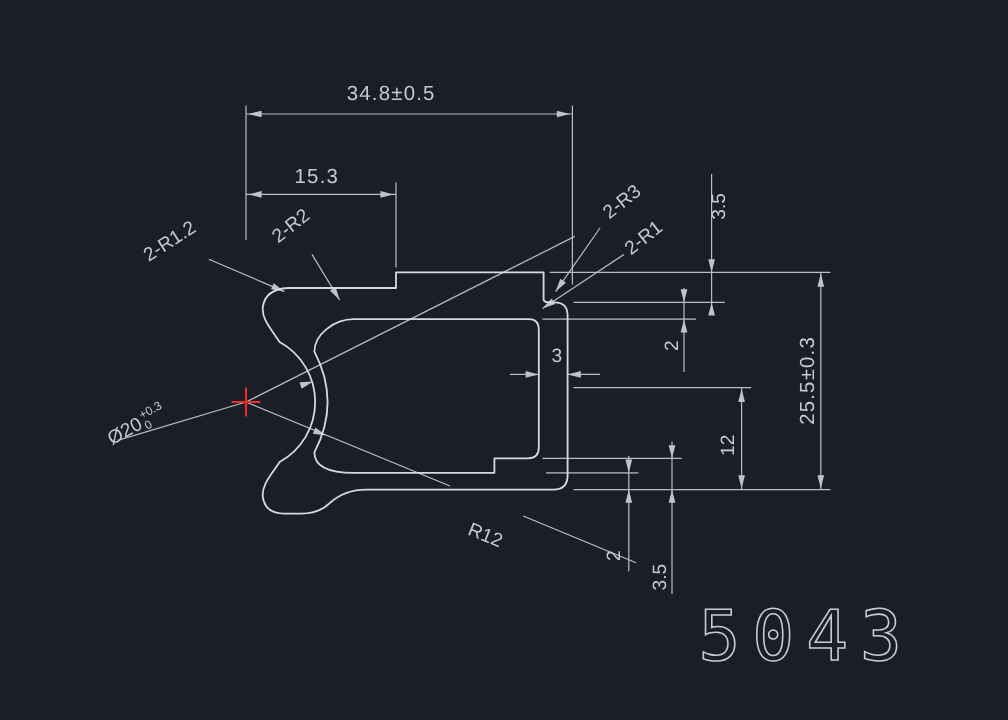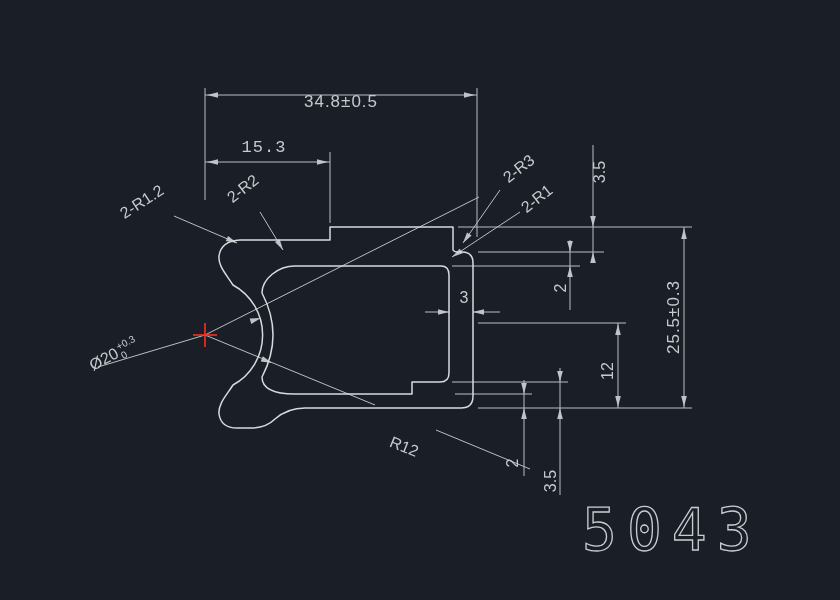--- a/index.html
+++ b/index.html
@@ -117,22 +117,22 @@
     </g>
 
     <g stroke="#ff2d20" stroke-width="1.6">
       <line x1="193" y1="335" x2="217" y2="335"></line>
       <line x1="205" y1="323" x2="205" y2="347"></line>
     </g>
 
     <text x="582" y="550" font-family="DejaVu Sans Mono, monospace" font-size="58" letter-spacing="10" fill="none" stroke="#c8ccd0" stroke-width="1.3">5043</text>
   </svg>
 
-  <div class="label big" style="left:341px;top:78px;margin-top:23px;">34.8±0.5</div>
-  <div class="label big" style="left:264px;top:147px;font-family:Liberation Mono, monospace;">15.3</div>
+  <div class="label big" style="left:326px;top:78px;">34.8±0.5</div>
+  <div class="label big" style="left:264px;top:147px;">15.3</div>
   <div class="label" style="left:142px;top:202px;--rot:rotate(-33deg);">2-R1.2</div>
   <div class="label" style="left:243px;top:189px;--rot:rotate(-38deg);">2-R2</div>
   <div class="label" style="left:519px;top:169px;--rot:rotate(-38deg);">2-R3</div>
   <div class="label" style="left:537px;top:199px;--rot:rotate(-38deg);">2-R1</div>
   <div class="label" style="left:600px;top:172px;--rot:rotate(-90deg);">3.5</div>
   <div class="label" style="left:561px;top:288px;--rot:rotate(-90deg);">2</div>
   <div class="label" style="left:464px;top:298px;">3</div>
   <div class="label big" style="left:673px;top:317px;--rot:rotate(-90deg);">25.5±0.3</div>
   <div class="label" style="left:608px;top:371px;--rot:rotate(-90deg);">12</div>
   <div class="label" style="left:513px;top:463px;--rot:rotate(-90deg);">2</div>

